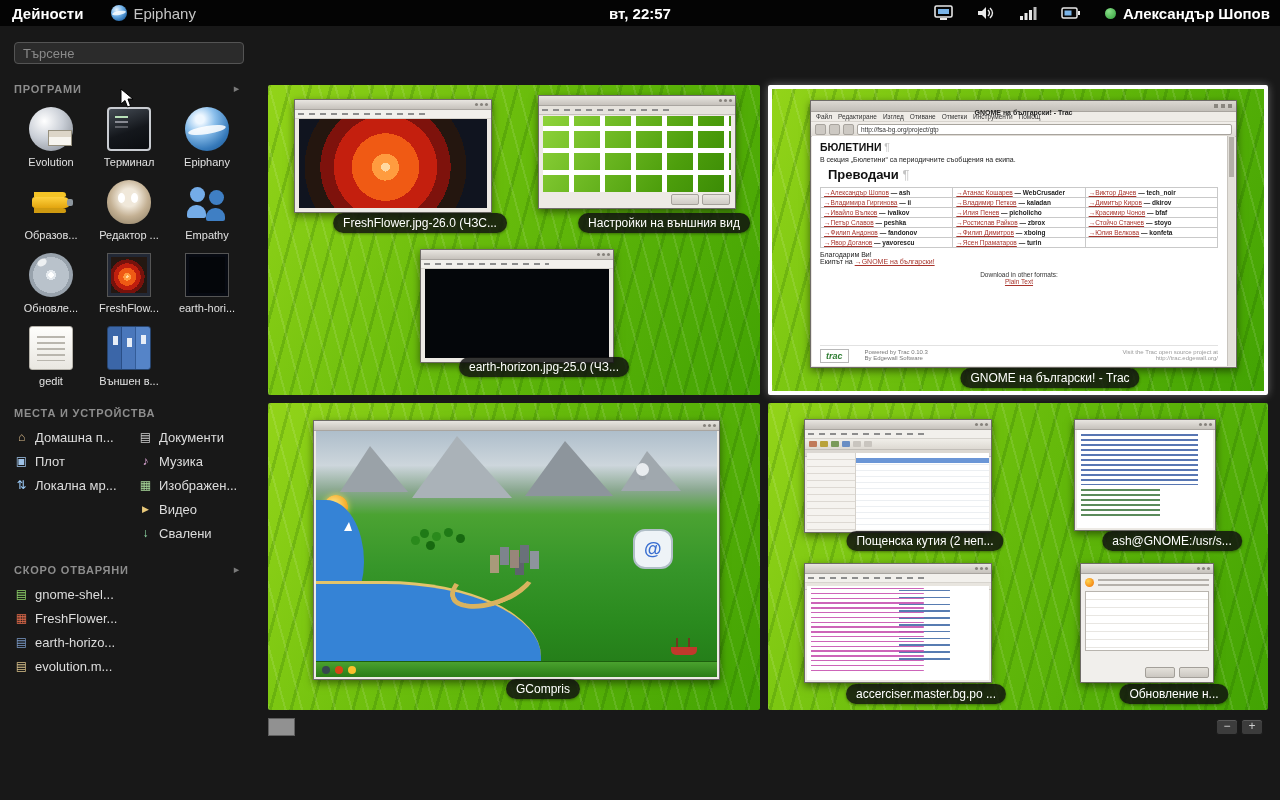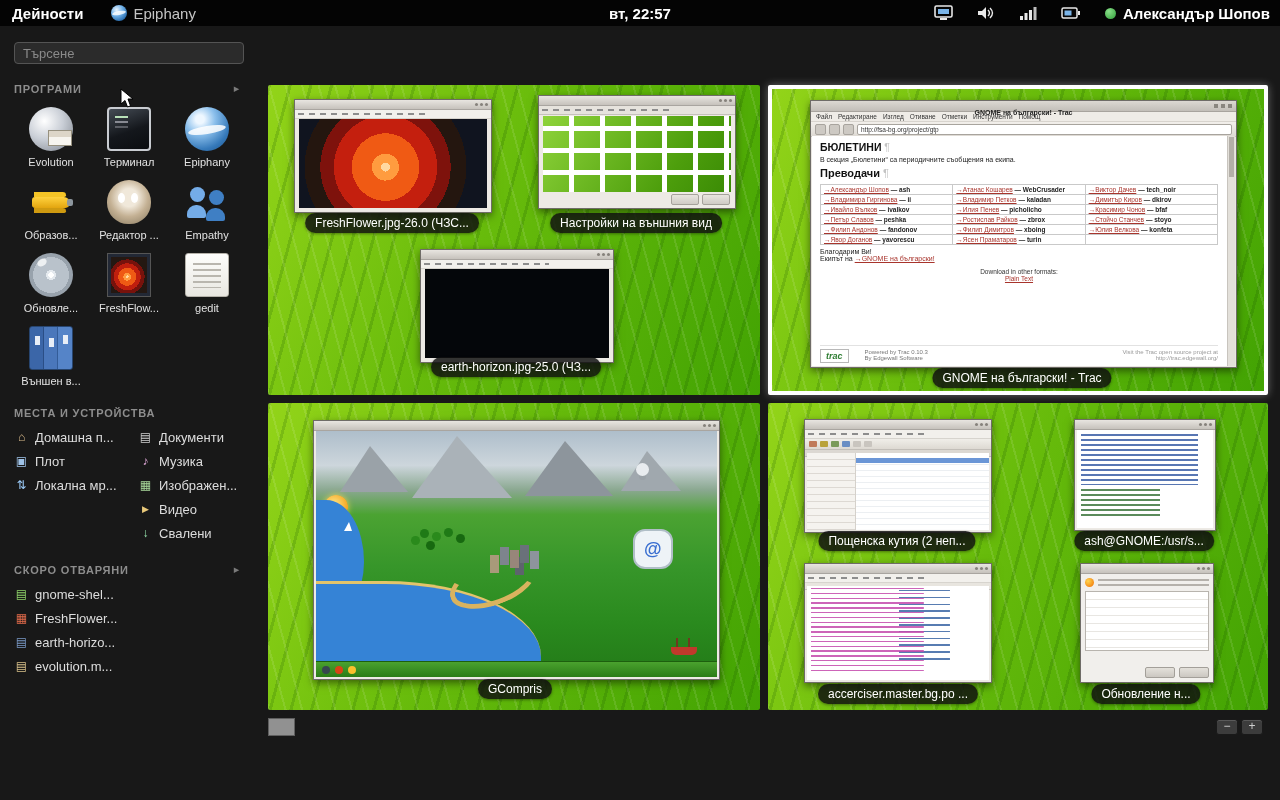--- a/index.html
+++ b/index.html
@@ -127,39 +127,39 @@
   .tabs{position:relative;height:8px;background:#e6e3dd;border-bottom:1px solid #c5c1bb;}
   .mosaic{position:absolute;left:4px;right:4px;top:20px;bottom:16px;background-color:#fff;
       background-image:
         repeating-linear-gradient(90deg,rgba(255,255,255,0) 0 26px,#fff 26px 31px),
         repeating-linear-gradient(0deg,rgba(255,255,255,0) 0 17px,#fff 17px 22px),
         linear-gradient(125deg,#8ed33a,#4d9e0c 70%,#3a8a05);}
   .mini-btn{position:absolute;bottom:3px;width:26px;height:9px;border-radius:2px;
       background:linear-gradient(#e8e5df,#cfcbc5);border:1px solid #a5a19b;}
   .pill{position:absolute;transform:translateX(-50%);background:rgba(16,16,16,.84);color:#fff;
       font-size:12px;line-height:16px;padding:2px 10px;border-radius:11px;white-space:nowrap;z-index:5;
-      box-shadow:0 1px 3px rgba(0,0,0,.4);}
+      box-shadow:0 1px 3px rgba(0,0,0,.4);margin-left:28px;}
 
   
   #win-trac{left:38px;top:11px;width:425px;height:266px;background:#e9e6e1;}
   .b-tb{position:relative;height:10px;background:linear-gradient(#dcd8d2,#c2beb8);border-bottom:1px solid #a8a49e;text-align:center;}
   .b-tb::after{content:"";position:absolute;right:4px;top:3px;width:4px;height:4px;background:#8a867f;
       box-shadow:-7px 0 0 #8a867f,-14px 0 0 #8a867f;}
   .b-title{font-size:7px;line-height:10px;color:#222;font-weight:bold;}
   .b-mb{display:flex;gap:6px;align-items:center;padding:0 5px;height:9px;background:#efece7;border-bottom:1px solid #d8d4ce;}
   .b-menu-item{font-size:6.5px;color:#333;}
   .b-tools{display:flex;align-items:center;gap:3px;padding:0 4px;height:14px;
       background:linear-gradient(#f2efeb,#dedad4);border-bottom:1px solid #c5c1bb;}
   .nav{width:9px;height:9px;background:#cdc9c3;border:1px solid #a8a49e;border-radius:2px;}
   .urlbar{flex:1;height:9px;background:#fff;border:1px solid #a8a49e;border-radius:2px;font-size:6.5px;
       line-height:9px;color:#333;padding:0 3px;white-space:nowrap;overflow:hidden;}
   .b-page{position:absolute;left:1px;right:8px;top:35px;bottom:1px;background:#fff;
       padding:4px 10px 3px 8px;display:flex;flex-direction:column;overflow:hidden;}
   .b-page h1{margin:1px 0 3px;font-size:10.5px;text-transform:uppercase;color:#111;}
-  .b-page h2{margin:4px 0 2px;font-size:11px;color:#111;}
+  .b-page h2{margin:4px 8px 2px;font-size:13px;color:#111;}
   .pilc{color:#c4c4c4;font-weight:normal;}
   .b-p{margin:0;font-size:7px;color:#222;}
   .tlink{color:#a8342c;text-decoration:underline;}
   .ttable{display:grid;grid-template-columns:1fr 1fr 1fr;border-top:1px solid #c9c9c9;border-left:1px solid #c9c9c9;margin:3px 0;}
   .tcell{border-right:1px solid #c9c9c9;border-bottom:1px solid #c9c9c9;padding:1px 3px;font-size:6.5px;
       white-space:nowrap;overflow:hidden;background:#fff;}
   .tnick{font-weight:bold;color:#222;}
   .dl{text-align:center;margin:6px 0 4px;font-size:6.5px;color:#333;}
   .foot{display:flex;gap:16px;align-items:flex-start;margin-top:auto;border-top:1px solid #e2e2e2;padding-top:3px;}
   .traclogo{border:1px solid #b8b8b8;padding:1px 5px;color:#2e7d32;font-weight:bold;font-style:italic;font-size:9px;background:#fff;}
@@ -339,20 +339,24 @@
         <div class="app-tile">
           <span class="app-ic" data-icon="updates-icon"></span>
           <span class="app-lb">Обновле...</span>
         </div>
 
         <div class="app-tile">
           <span class="app-ic" data-icon="freshflower-image-icon"></span>
           <span class="app-lb">FreshFlow...</span>
         </div>
 
+        <div class="app-tile">
+          <span class="app-ic" data-icon="earth-image-icon"></span>
+          <span class="app-lb">earth-hori...</span>
+        </div>
 
         <div class="app-tile">
           <span class="app-ic" data-icon="gedit-icon"></span>
           <span class="app-lb">gedit</span>
         </div>
 
         <div class="app-tile">
           <span class="app-ic" data-icon="appearance-icon"></span>
           <span class="app-lb">Външен в...</span>
         </div>

